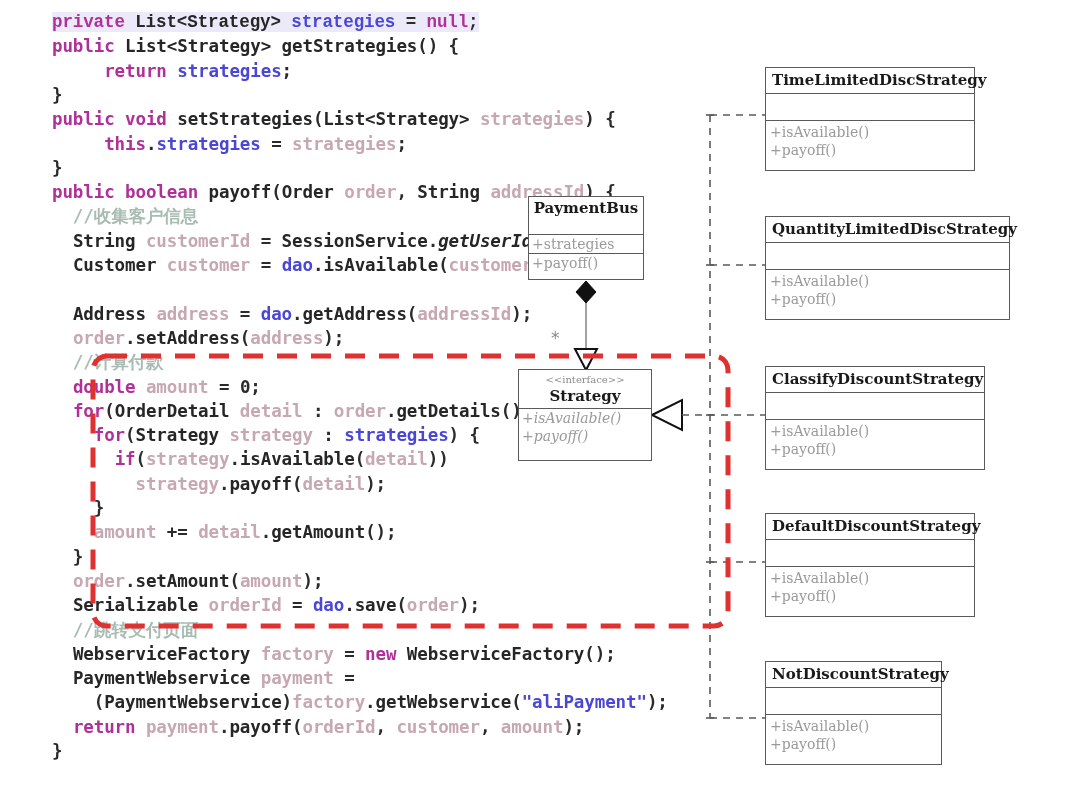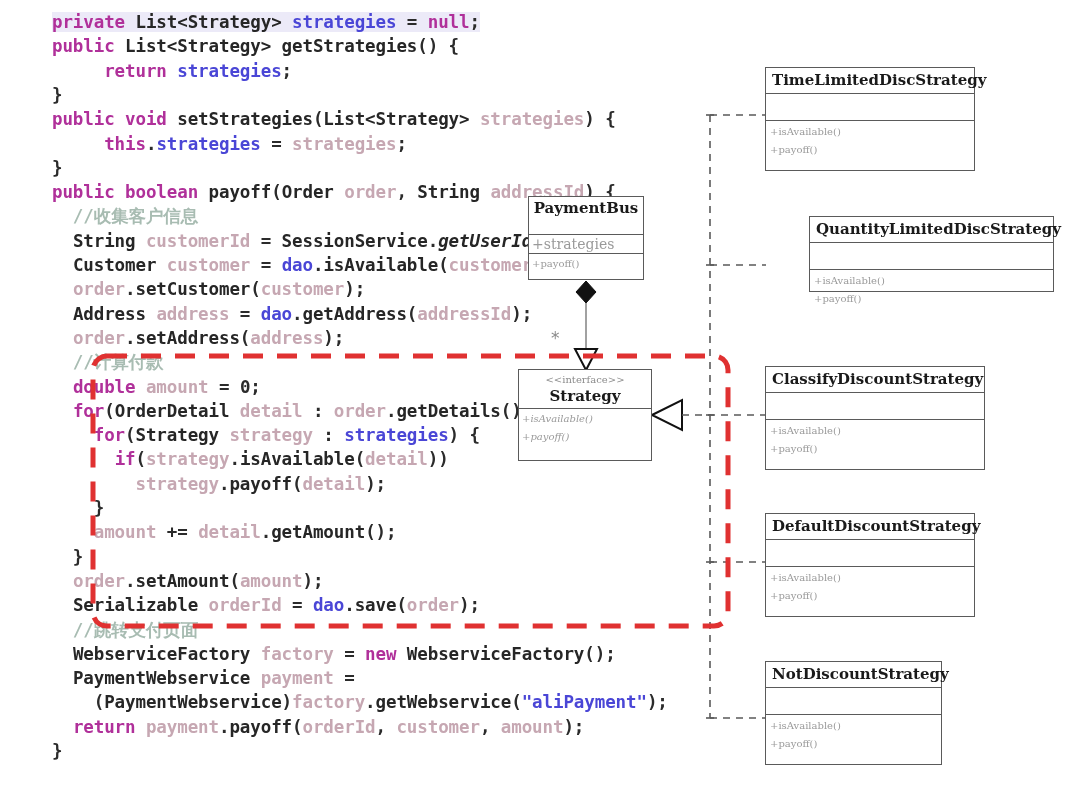--- a/index.html
+++ b/index.html
@@ -63,21 +63,21 @@
   .uml-attrs {
     border-bottom: 1.6px solid #5a5a5a;
     padding: 2px 4px;
     min-height: 20px;
     font-size: 14px;
     color: #9a9a9a;
     font-family: "DejaVu Serif", "Liberation Serif", serif;
   }
   .uml-ops {
     padding: 2px 4px 3px 4px;
-    font-size: 10px;
+    font-size: 14px;
     color: #9a9a9a;
     line-height: 17px;
     font-family: "DejaVu Serif", "Liberation Serif", serif;
   }
   .uml-ops div, .uml-attrs div { white-space: nowrap; }
 
   
   #box-paymentbus { left: 528px; top: 196px; width: 116px; height: 84px; }
   #box-paymentbus .uml-title { font-size: 15px; padding: 2px 4px 17px; }
   #box-paymentbus .uml-attrs { padding: 1px 3px; min-height: 0; }
@@ -93,21 +93,21 @@
   #box-strategy .iface-stereo { font-size: 10px; color: #8c8c8c; line-height: 16px; }
   #box-strategy .iface-name   { font-size: 15px; font-weight: bold; color: #1a1a1a; line-height: 17px; }
   #box-strategy .uml-ops { font-style: italic; padding: 1px 3px; line-height: 17.5px; }
 
   
   .rbox .uml-title { padding: 3px 6px 4px; }
   .rbox .uml-attrs { height: 22px; min-height: 0; }
   .rbox .uml-ops   { line-height: 18px; padding: 2px 4px 4px; }
 
   #box-time      { left: 765px; top: 67px;  width: 210px; height: 104px; }
-  #box-quantity  { left: 765px; top: 216px; width: 245px; height: 76px; margin-left: 44px; }
+  #box-quantity  { left: 765px; top: 216px; width: 245px; height: 104px; }
   #box-classify  { left: 765px; top: 366px; width: 220px; height: 104px; }
   #box-default   { left: 765px; top: 513px; width: 210px; height: 104px; }
   #box-notdisc   { left: 765px; top: 661px; width: 177px; height: 104px; }
 
   
   #svg-links {
     position: absolute; left: 0; top: 0;
     width: 1080px; height: 791px;
     z-index: 15;
     pointer-events: none;
@@ -123,32 +123,31 @@
     z-index: 16;
     font-family: "DejaVu Sans", sans-serif;
     font-size: 17px;
     color: #8a8a8a;
   }
 </style>
 </head>
 <body>
 
 <div id="code">
-    <div class="ln hl" style="left: 52px; top: 12px;"><span class="kw">private</span><span class="pn"> </span><span class="type">List&lt;Strategy&gt;</span><span class="pn"> </span><span class="var2">strategies</span><span class="pn"> = </span><span class="kw">null</span><span class="pn">;</span></div>
+    <div class="ln hl" style="left: 52px; top: 12px; font-family: Liberation Mono, monospace;"><span class="kw">private</span><span class="pn"> </span><span class="type">List&lt;Strategy&gt;</span><span class="pn"> </span><span class="var2">strategies</span><span class="pn"> = </span><span class="kw">null</span><span class="pn">;</span></div>
     <div class="ln" style="left: 52px; top: 36.3px;"><span class="kw">public</span><span class="pn"> </span><span class="type">List&lt;Strategy&gt;</span><span class="pn"> </span><span class="mth">getStrategies</span><span class="pn">() {</span></div>
     <div class="ln" style="left: 52px; top: 60.6px;"><span class="pn">     </span><span class="kw">return</span><span class="pn"> </span><span class="var2">strategies</span><span class="pn">;</span></div>
     <div class="ln" style="left: 52px; top: 84.9px;"><span class="pn">}</span></div>
     <div class="ln" style="left: 52px; top: 109.2px;"><span class="kw">public</span><span class="pn"> </span><span class="kw">void</span><span class="pn"> </span><span class="mth">setStrategies</span><span class="pn">(</span><span class="type">List&lt;Strategy&gt;</span><span class="pn"> </span><span class="var">strategies</span><span class="pn">) {</span></div>
     <div class="ln" style="left: 52px; top: 134px; text-align: center;"><span class="pn">     </span><span class="kw">this</span><span class="pn">.</span><span class="var2">strategies</span><span class="pn"> = </span><span class="var">strategies</span><span class="pn">;</span></div>
     <div class="ln" style="left: 52px; top: 157.8px;"><span class="pn">}</span></div>
     <div class="ln" style="left: 52px; top: 182.1px;"><span class="kw">public</span><span class="pn"> </span><span class="kw">boolean</span><span class="pn"> </span><span class="mth">payoff</span><span class="pn">(</span><span class="type">Order</span><span class="pn"> </span><span class="var">order</span><span class="pn">, </span><span class="type">String</span><span class="pn"> </span><span class="var">addressId</span><span class="pn">) {</span></div>
     <div class="ln" style="left: 52px; top: 206.4px;"><span class="cm">  //收集客户信息</span></div>
     <div class="ln" style="left: 52px; top: 230.7px;"><span class="pn">  </span><span class="type">String</span><span class="pn"> </span><span class="var">customerId</span><span class="pn"> = </span><span class="type">SessionService</span><span class="pn">.</span><span class="mth" style="font-style: italic;">getUserId</span><span class="pn">();</span></div>
     <div class="ln" style="left: 52px; top: 255px;"><span class="pn">  </span><span class="type">Customer</span><span class="pn"> </span><span class="var">customer</span><span class="pn"> = </span><span class="var2">dao</span><span class="pn">.</span><span class="mth">isAvailable</span><span class="pn">(</span><span class="var">customerId</span><span class="pn">);</span></div>
-    <div class="ln" style="left: 52px; top: 279.3px;"><span class="pn">  </span><span class="var">order</span><span class="pn">.</span><span class="mth">setCustomer</span><span class="pn">(</span><span class="var">customer</span><span class="pn">);</span></div>
     <div class="ln" style="left: 52px; top: 303.6px;"><span class="pn">  </span><span class="type">Address</span><span class="pn"> </span><span class="var">address</span><span class="pn"> = </span><span class="var2">dao</span><span class="pn">.</span><span class="mth">getAddress</span><span class="pn">(</span><span class="var">addressId</span><span class="pn">);</span></div>
     <div class="ln" style="left: 52px; top: 327.9px;"><span class="pn">  </span><span class="var">order</span><span class="pn">.</span><span class="mth">setAddress</span><span class="pn">(</span><span class="var">address</span><span class="pn">);</span></div>
     <div class="ln" style="left: 52px; top: 352.2px;"><span class="cm">  //计算付款</span></div>
     <div class="ln" style="left: 52px; top: 376.5px;"><span class="pn">  </span><span class="kw">double</span><span class="pn"> </span><span class="var">amount</span><span class="pn"> = </span><span class="num">0</span><span class="pn">;</span></div>
     <div class="ln" style="left: 52px; top: 400.8px;"><span class="pn">  </span><span class="kw">for</span><span class="pn">(</span><span class="type">OrderDetail</span><span class="pn"> </span><span class="var">detail</span><span class="pn"> : </span><span class="var">order</span><span class="pn">.</span><span class="mth">getDetails</span><span class="pn">()) {</span></div>
     <div class="ln" style="left: 52px; top: 425.1px;"><span class="pn">    </span><span class="kw">for</span><span class="pn">(</span><span class="type">Strategy</span><span class="pn"> </span><span class="var">strategy</span><span class="pn"> : </span><span class="var2">strategies</span><span class="pn">) {</span></div>
     <div class="ln" style="left: 52px; top: 449.4px;"><span class="pn">      </span><span class="kw">if</span><span class="pn">(</span><span class="var">strategy</span><span class="pn">.</span><span class="mth">isAvailable</span><span class="pn">(</span><span class="var">detail</span><span class="pn">))</span></div>
     <div class="ln" style="left: 52px; top: 473.7px;"><span class="pn">        </span><span class="var">strategy</span><span class="pn">.</span><span class="mth">payoff</span><span class="pn">(</span><span class="var">detail</span><span class="pn">);</span></div>
     <div class="ln" style="left: 52px; top: 498px;"><span class="pn">    }</span></div>
     <div class="ln" style="left: 52px; top: 522.3px;"><span class="pn">    </span><span class="var">amount</span><span class="pn"> += </span><span class="var">detail</span><span class="pn">.</span><span class="mth">getAmount</span><span class="pn">();</span></div>

